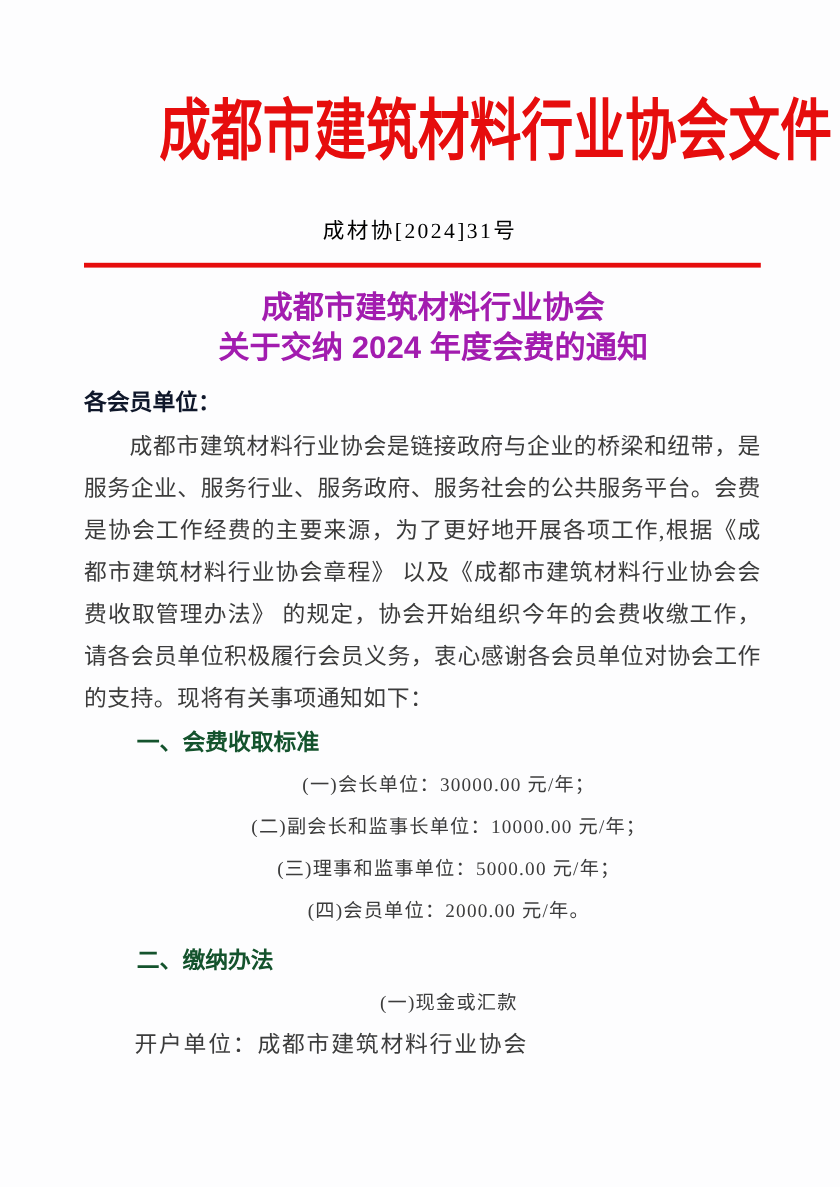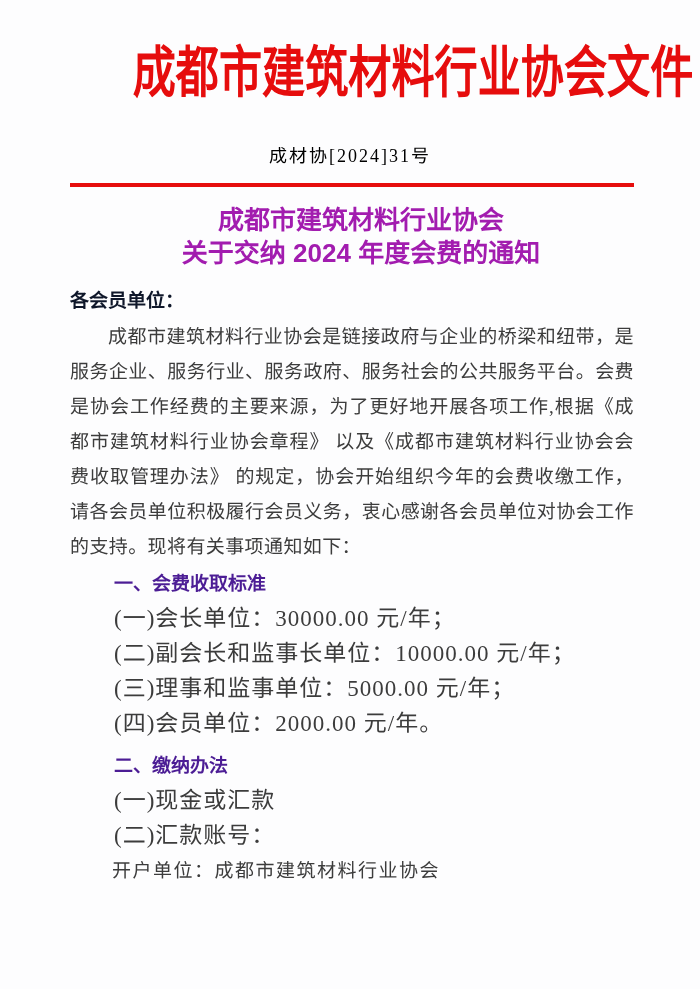--- a/index.html
+++ b/index.html
@@ -6,21 +6,21 @@
   html, body {
     margin: 0; padding: 0;
     width: 700px; height: 989px;
     background: #fdfdfe;
     font-family: "Liberation Serif", serif;
     color: #3c3c3c;
     overflow: hidden;
   }
   .page { width: 700px; height: 989px; position: relative; background: #fdfdfe; }
 
-  .banner { padding-top: 44px; text-align: center; }
+  .banner { padding-top: 80px; text-align: center; }
   .banner-text {
     display: inline-block;
     font-family: "Liberation Sans", sans-serif;
     font-weight: 700;
     color: var(--header-red);
     font-size: 56px;
     line-height: 1.05;
     white-space: nowrap;
     transform: translateX(49px) scaleX(0.77);
   }
@@ -70,28 +70,29 @@
     letter-spacing: 0.4px;
   }
 
   .sec-heading {
     margin-top: 2px;
     padding-left: 44px;
     font-family: "Liberation Sans", sans-serif;
     font-weight: 700;
     font-size: 19px;
     line-height: 35px;
-    color: #4c1d95;
+    color: #14532d;
   }
 
   .sec-item {
     padding-left: 44px;
-    font-size: 23px;
+    font-size: 16px;
     line-height: 35px;
     letter-spacing: 1px;
+    text-align: center;
   }
 
   .section-2 { margin-top: 7px; }
 
   .account-line {
     padding-left: 42px;
     font-size: 19px;
     line-height: 35px;
     letter-spacing: 1.5px;
   }
@@ -124,19 +125,18 @@
       <div class="sec-heading">一、会费收取标准</div>
       <div class="sec-item">(一)会长单位：30000.00 元/年；</div>
       <div class="sec-item">(二)副会长和监事长单位：10000.00 元/年；</div>
       <div class="sec-item">(三)理事和监事单位：5000.00 元/年；</div>
       <div class="sec-item">(四)会员单位：2000.00 元/年。</div>
     </div>
 
     <div class="section section-2">
       <div class="sec-heading">二、缴纳办法</div>
       <div class="sec-item">(一)现金或汇款</div>
-      <div class="sec-item">(二)汇款账号：</div>
     </div>
 
     <div class="account-line">开户单位：成都市建筑材料行业协会</div>
 
   </div>
 </div>
 
 </body></html>

